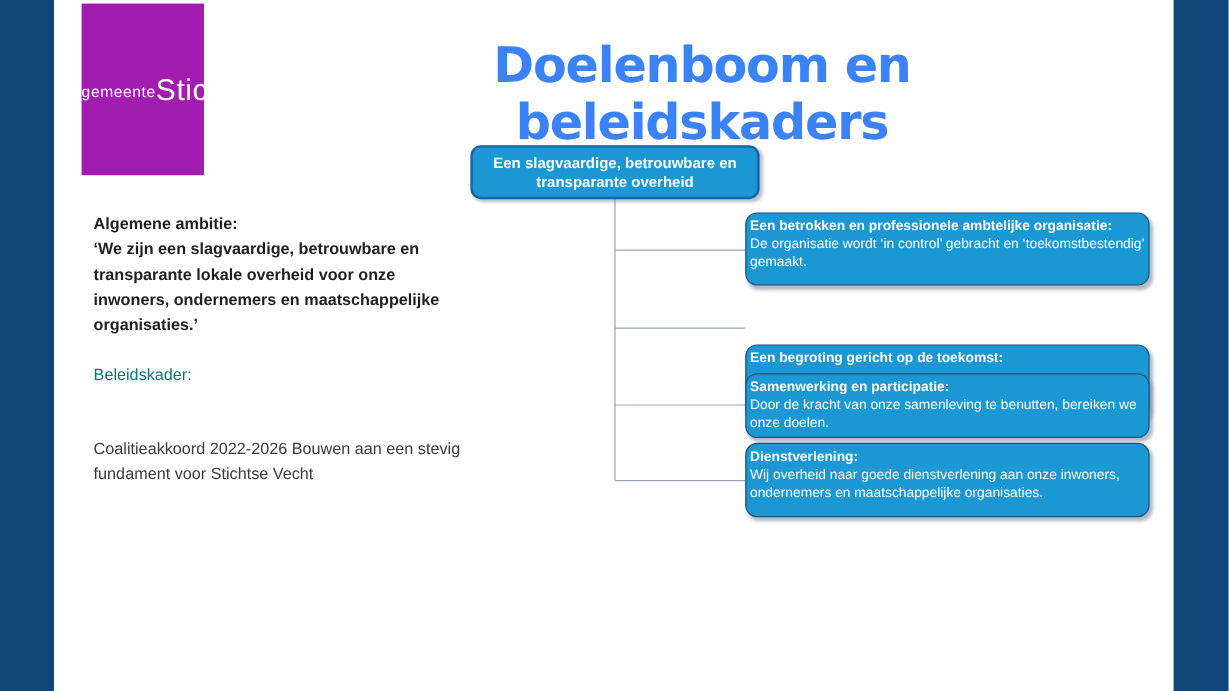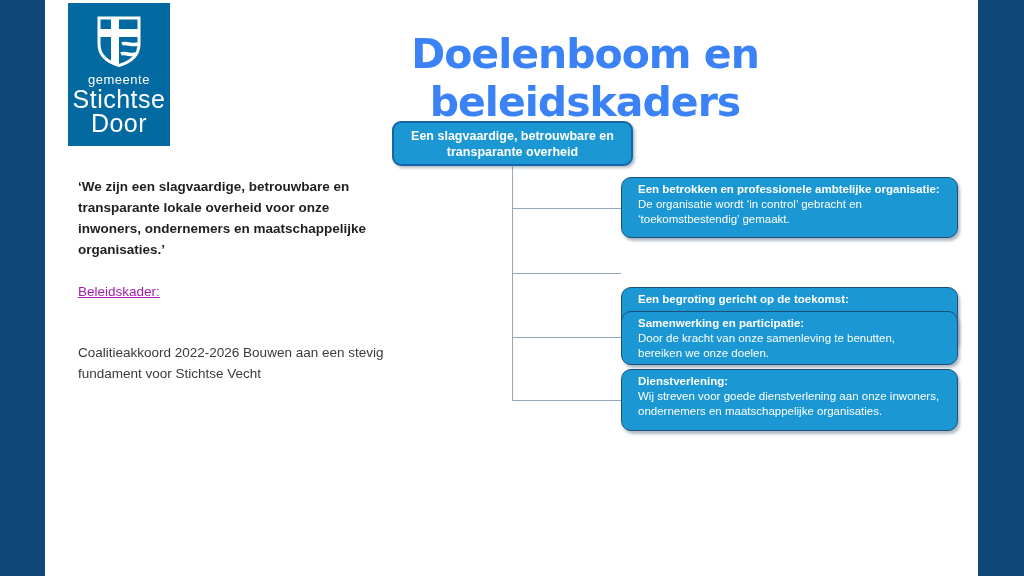--- a/index.html
+++ b/index.html
@@ -5,54 +5,54 @@
   html,body{margin:0;padding:0;background:#e8e8e8;}
   #slide{
     position:relative;width:1024px;height:576px;background:#ffffff;
     font-family:"Liberation Sans","DejaVu Sans",sans-serif;overflow:hidden;
   }
   .sidebar{position:absolute;top:0;height:576px;background:#0e4778;}
   #bar-left{left:0;width:45px;}
   #bar-right{left:978px;width:46px;}
 
   
-  #logo{position:absolute;left:68px;top:3px;width:102px;height:143px;background:#0369a1;
-        display:flex;flex-direction:column;align-items:center;color:#fff;}
+  #logo{position:absolute;left:68px;top:3px;width:102px;height:143px;background:#a21caf;
+        display:flex;flex-direction:row;align-items:center;color:#fff;}
   #logo svg{margin-top:13px;}
   .logo-org{font-size:13px;margin-top:4px;letter-spacing:.5px;}
   .logo-name{font-size:25px;line-height:24px;letter-spacing:.5px;font-weight:400;}
 
   
   #title{position:absolute;left:250px;top:30px;width:670px;text-align:center;
          color:#3b82f6;font-size:41px;font-weight:700;letter-spacing:-1px;
          font-family:"DejaVu Sans",sans-serif;}
 
   
   #ambition{position:absolute;left:78px;top:176px;width:318px;color:#1f1f1f;
             font-size:13.5px;line-height:21px;}
   #ambition .bold{font-weight:700;}
   #ambition .spacer{height:21px;}
-  .underlined{text-decoration:underline;color:#a21caf;}
+  .underlined{color:#0f766e;}
   .regular{color:#3a3a3a;margin-top:40px;}
 
   
   #root-box{position:absolute;left:392px;top:121px;width:241px;height:45px;
             background:#1b98d4;border:2px solid #1565a8;border-radius:9px;
             box-shadow:2px 2px 3px rgba(110,130,150,.5);
             display:flex;align-items:center;justify-content:center;text-align:center;
             color:#fff;font-weight:700;font-size:12.5px;line-height:16px;padding:0 9px;box-sizing:border-box;}
 
   
   #connectors{position:absolute;left:0;top:0;pointer-events:none;}
 
   
   .bbox{position:absolute;left:621px;width:337px;background:#1b98d4;
         border:1.5px solid #1f4e79;border-radius:10px;box-sizing:border-box;
         box-shadow:2px 3px 3px rgba(110,130,150,.55);
-        color:#fff;font-size:11.5px;line-height:15px;padding:4px 16px;}
+        color:#fff;font-size:11.5px;line-height:15px;padding:4px 3px;}
   .bbox .btitle{font-weight:700;}
   #branch-0{top:177px;height:61px;}
   #branch-1{top:243px;height:63px;margin-top:44px;}
   #branch-2{top:311px;height:54px;}
   #branch-3{top:369px;height:62px;}
 </style>
 </head>
 <body>
 
 <div id="slide">
@@ -69,20 +69,21 @@
       <path d="M25 38 C29 36 34 40 40 38" fill="none" stroke="#ffffff" stroke-width="3.5"></path>
     </svg>
     <div class="logo-org">gemeente</div>
     <div class="logo-name">Stichtse</div>
     <div class="logo-name">Door</div>
   </div>
 
   <div id="title">Doelenboom en beleidskaders</div>
 
   <div id="ambition">
+    <div class="bold">Algemene ambitie:</div>
     <div class="bold">‘We zijn een slagvaardige, betrouwbare en transparante lokale overheid voor onze inwoners, ondernemers en maatschappelijke organisaties.’</div>
     <div class="spacer"></div>
     <div class="underlined">Beleidskader:</div>
     <div class="regular">Coalitieakkoord 2022-2026 Bouwen aan een stevig fundament voor Stichtse Vecht</div>
   </div>
 
   <svg id="connectors" width="1024" height="576">
     <g stroke="#97a7b8" stroke-width="1" fill="none">
       <line x1="512.5" y1="166" x2="512.5" y2="400.5"></line>
       <line x1="512.5" y1="208.5" x2="621" y2="208.5"></line>
@@ -105,16 +106,16 @@
     <span class="btitle">Een begroting gericht op de toekomst:</span>
   </div>
 
   <div id="branch-2" class="bbox">
     <span class="btitle">Samenwerking en participatie:</span>
     <div class="bbody">Door de kracht van onze samenleving te benutten, bereiken we onze doelen.</div>
   </div>
 
   <div id="branch-3" class="bbox">
     <span class="btitle">Dienstverlening:</span>
-    <div class="bbody">Wij streven voor goede dienstverlening aan onze inwoners, ondernemers  en maatschappelijke organisaties.</div>
+    <div class="bbody">Wij overheid naar goede dienstverlening aan onze inwoners, ondernemers  en maatschappelijke organisaties.</div>
   </div>
 
 </div>
 
 </body></html>

